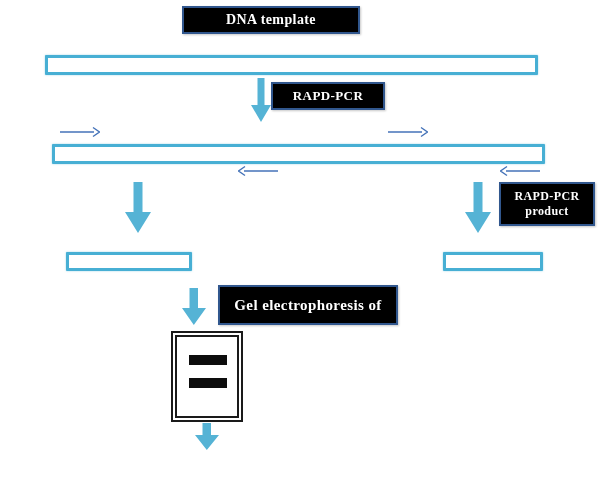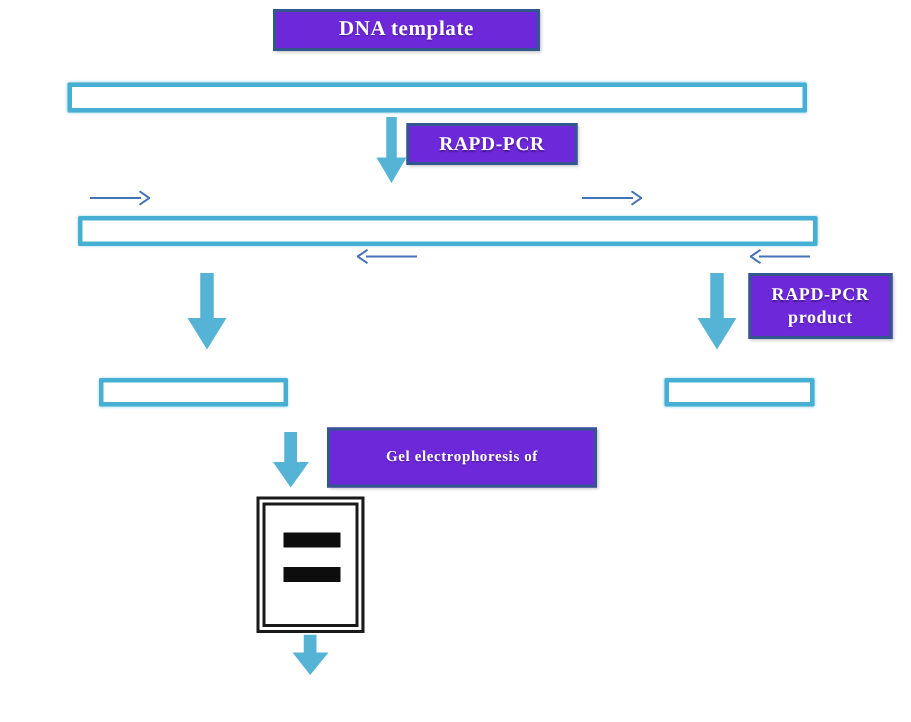--- a/index.html
+++ b/index.html
@@ -15,21 +15,21 @@
     width: 607px;
     height: 481px;
     background: #ffffff;
     overflow: hidden;
   }
 
   
   .label-box {
     position: absolute;
     box-sizing: border-box;
-    background: #6d28d9;
+    background: #000000;
     border: 2px solid #31578E;
     color: #ffffff;
     font-weight: bold;
     text-align: center;
     display: flex;
     align-items: center;
     justify-content: center;
     line-height: 1.22;
     letter-spacing: 0.4px;
     text-shadow: 0 1px 1px rgba(0,0,0,0.35);
@@ -124,21 +124,21 @@
   </div>
 
   <div class="dna-bar" style="left:66px; top:252px; width:126px; height:19px;"></div>
 
   <div class="dna-bar" style="left:443px; top:252px; width:100px; height:19px;"></div>
 
   <svg class="proc-arrow" style="left:181px; top:288px;" width="26" height="38" viewBox="0 0 26 38">
     <path d="M8.5,0 L17,0 L17,20 L25,20 L12.8,37 L1,20 L8.5,20 Z" fill="#55B3D5"></path>
   </svg>
 
-  <div class="label-box" style="left:218px; top:285px; width:180px; height:40px; font-size:10px; flex-direction:column;">
+  <div class="label-box" style="left:218px; top:285px; width:180px; height:40px; font-size:15px; flex-direction:column;">
     <span>Gel electrophoresis  of</span>
   </div>
 
   <div class="gel-box" style="left:171px; top:331px; width:72px; height:91px;">
     <div class="gel-band" style="left:16px; top:22px; width:38px; height:10px;"></div>
     <div class="gel-band" style="left:16px; top:45px; width:38px; height:10px;"></div>
   </div>
 
   <svg class="proc-arrow" style="left:194px; top:423px;" width="26" height="28" viewBox="0 0 26 28">
     <path d="M8.5,0 L17,0 L17,12 L25,12 L12.8,27 L1,12 L8.5,12 Z" fill="#55B3D5"></path>

